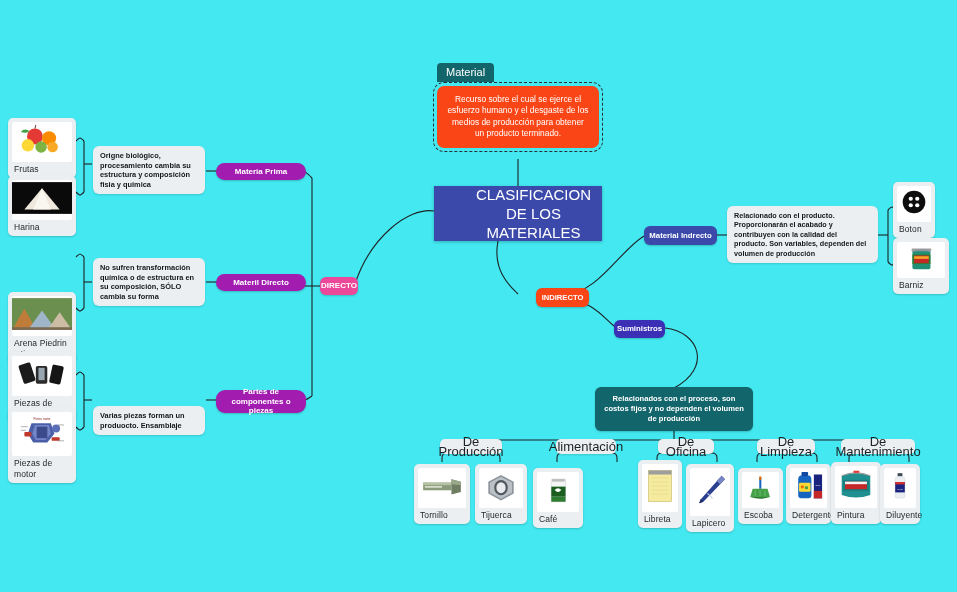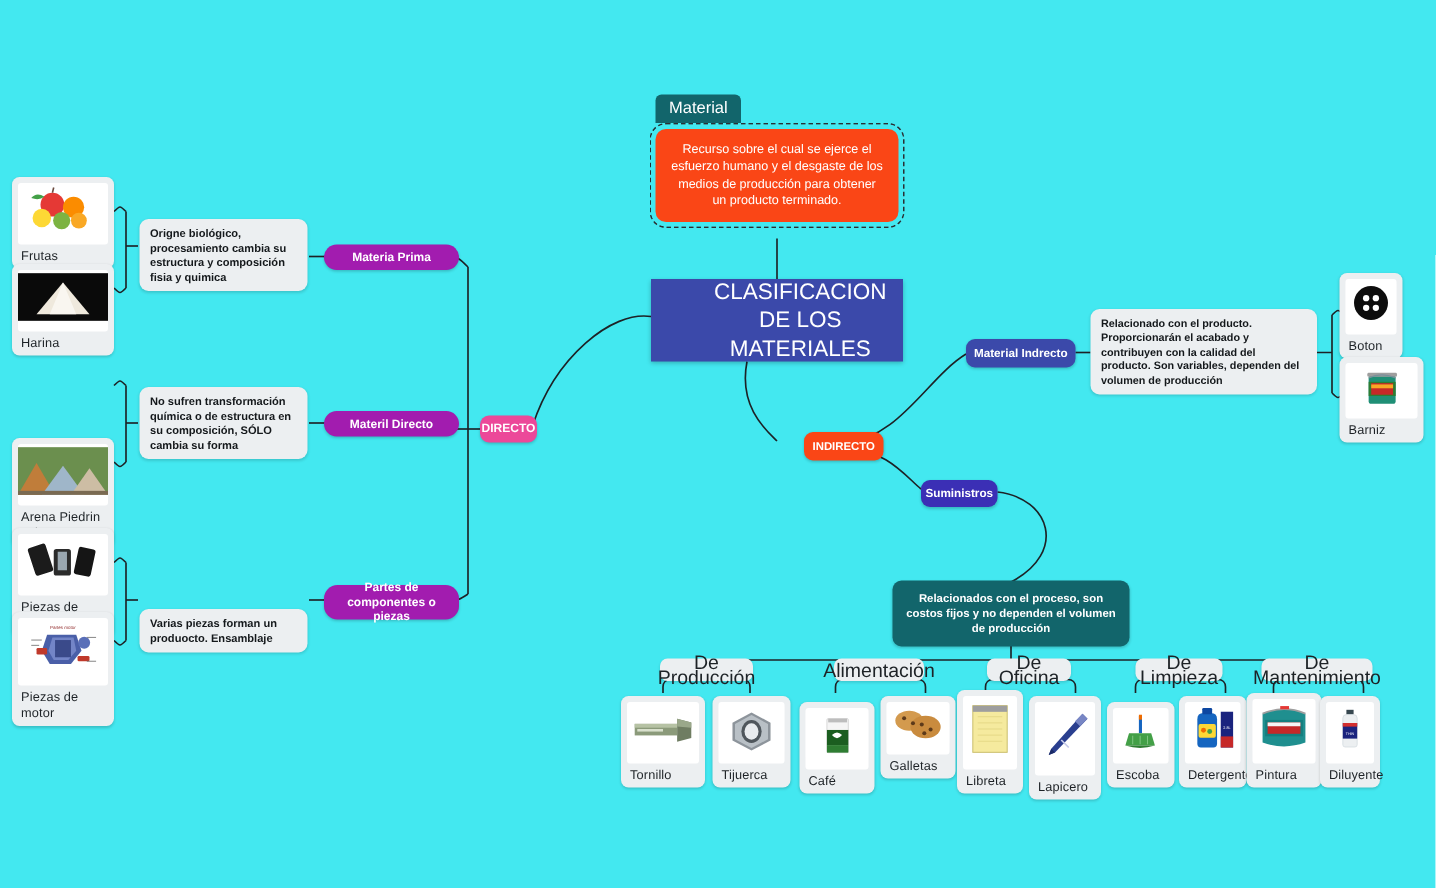--- a/index.html
+++ b/index.html
@@ -442,35 +442,20 @@
         <rect x="17" y="5" width="17" height="27" rx="1" fill="#f5f5f5" stroke="#cccccc" stroke-width=".6"></rect>
         <rect x="17" y="14" width="17" height="12" fill="#1b5e20"></rect>
         <rect x="17" y="26" width="17" height="6" fill="#2e7d32"></rect>
         <path d="M21 18 q4 -4 8 0 q-4 5 -8 0" fill="#ffffff"></path>
         <rect x="18" y="5" width="15" height="3" fill="#bdbdbd"></rect>
       </svg>
     </div>
     <div class="cap">Café</div>
   </div>
 
-  <div class="node card" style="left:587px; top:464px; width:50px;">
-    <div class="thumb">
-      <svg viewBox="0 0 50 30" width="100%" height="30">
-        <rect width="50" height="30" fill="#ffffff"></rect>
-        <ellipse cx="18" cy="12" rx="11" ry="8" fill="#d39a4e"></ellipse>
-        <ellipse cx="31" cy="17" rx="12" ry="9" fill="#c98b3e"></ellipse>
-        <circle cx="14" cy="10" r="1.6" fill="#5d3a1a"></circle>
-        <circle cx="21" cy="14" r="1.6" fill="#5d3a1a"></circle>
-        <circle cx="28" cy="15" r="1.6" fill="#5d3a1a"></circle>
-        <circle cx="35" cy="19" r="1.6" fill="#5d3a1a"></circle>
-        <circle cx="30" cy="22" r="1.6" fill="#5d3a1a"></circle>
-      </svg>
-    </div>
-    <div class="cap">Galletas</div>
-  </div>
 
   <div class="node card" style="left:638px; top:460px; width:44px;">
     <div class="thumb">
       <svg viewBox="0 0 44 44" width="100%" height="44">
         <rect width="44" height="44" fill="#ffffff"></rect>
         <rect x="8" y="3" width="28" height="38" fill="#f5ea9e" stroke="#c9bd6a" stroke-width=".8"></rect>
         <rect x="8" y="3" width="28" height="5" fill="#9e9e9e"></rect>
         <path d="M12 12 h20 M12 17 h20 M12 22 h20 M12 27 h20 M12 32 h20" stroke="#ded27f" stroke-width=".6"></path>
       </svg>
     </div>

